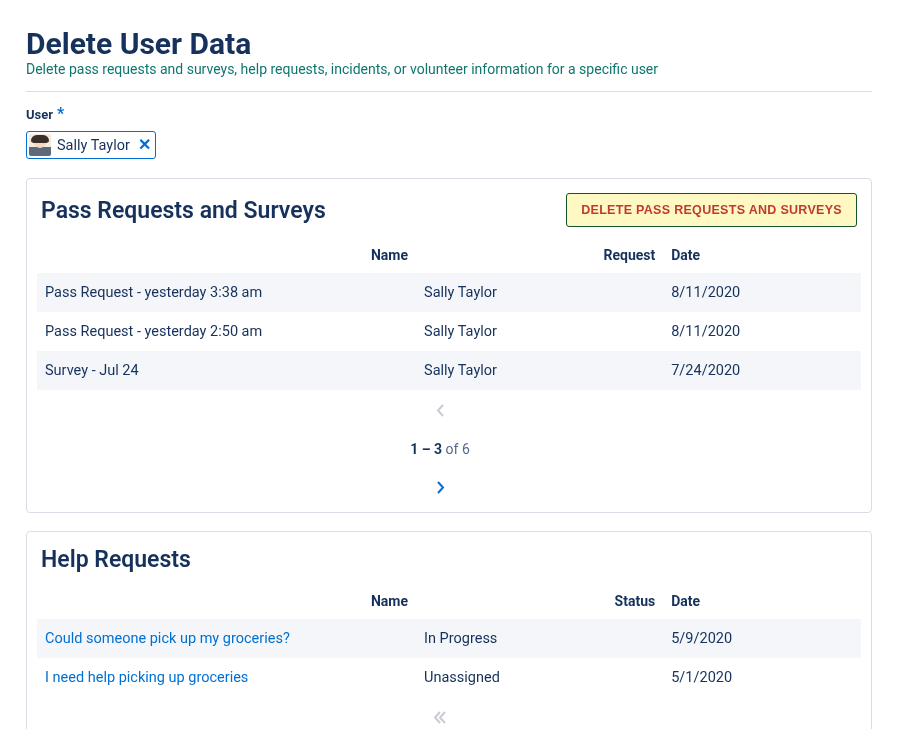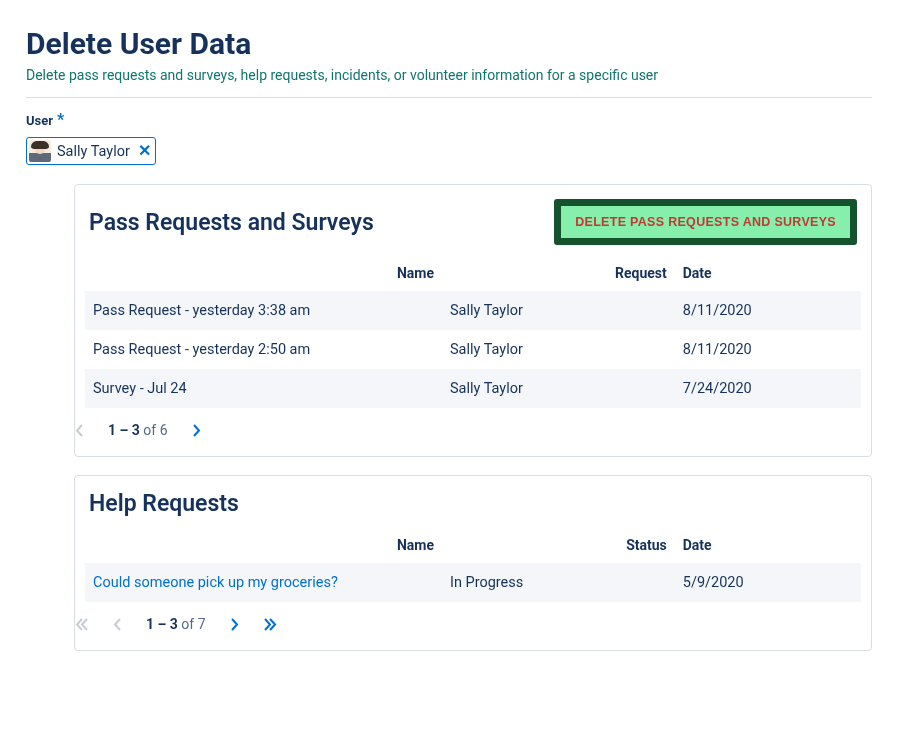--- a/index.html
+++ b/index.html
@@ -7,21 +7,20 @@
       font-family: -apple-system, BlinkMacSystemFont, "Segoe UI", Roboto, "Helvetica Neue", Arial, sans-serif;
       color: #16325c;
       background: #fff;
       padding: 26px;
       width: 898px;
     }
     .page-title {
       font-size: 30px;
       font-weight: 700;
       color: #16325c;
-      margin-bottom: 6px;
     }
     .page-subtitle {
       font-size: 14px;
       color: #0f766e;
       margin-bottom: 14px;
     }
     .divider {
       border: none;
       border-top: 1px solid #d8dde6;
       margin-bottom: 12px;
@@ -79,37 +78,36 @@
       font-weight: 900;
       font-size: 16px;
       line-height: 1;
       cursor: pointer;
     }
     .panel {
       border: 1px solid #d8dde6;
       border-radius: 4px;
       margin-top: 18px;
       padding-bottom: 18px;
-      margin-left: 48px;
     }
     .panel-header {
       display: flex;
       justify-content: space-between;
       align-items: center;
       padding: 14px 14px 10px 14px;
     }
     .panel-title {
       font-size: 23px;
       font-weight: 600;
       color: #16325c;
     }
     .delete-btn {
-      border: 7px solid #14532d;
+      border: 1px solid #14532d;
       color: #c23934;
-      background: #86efac;
+      background: #fef9c3;
       font-size: 12.5px;
       font-weight: 700;
       letter-spacing: 0.3px;
       padding: 9px 14px;
       border-radius: 3px;
       cursor: pointer;
     }
     .table {
       width: calc(100% - 20px);
       margin: 0 10px;
@@ -134,26 +132,27 @@
       padding: 11px 8px;
       color: #16325c;
     }
     .link {
       color: #0070d2;
       cursor: pointer;
       text-align: right;
     }
     .pager {
       display: flex;
-      justify-content: flex-start;
+      justify-content: center;
       align-items: center;
       gap: 24px;
       padding: 14px 18px 0 0;
       font-size: 14px;
       color: #54698d;
+      flex-direction: column;
     }
     .pager .bold { font-weight: 700; color: #16325c; }
     .pager-btn {
       color: #0070d2;
       cursor: pointer;
       font-weight: 700;
       font-size: 13px;
     }
     .pager-btn.disabled {
       color: #c7ccd4;
@@ -244,20 +243,25 @@
         <th class="col-mid">Status</th>
         <th class="col-date date-col">Date</th>
       </tr>
     </thead>
     <tbody>
       <tr>
         <td><span class="link">Could someone pick up my groceries?</span></td>
         <td>In Progress</td>
         <td class="date-col">5/9/2020</td>
       </tr>
+      <tr>
+        <td><span class="link">I need help picking up groceries</span></td>
+        <td>Unassigned</td>
+        <td class="date-col">5/1/2020</td>
+      </tr>
     </tbody>
   </table>
   <div class="pager">
     <span class="dchev pager-btn disabled">
       <svg width="14" height="13" viewBox="0 0 14 13">
           <path d="M7 1 L2 6.5 L7 12 M12 1 L7 6.5 L12 12" fill="none" stroke="#c7ccd4" stroke-width="2"></path>
         </svg>
     </span>
     <span class="chev pager-btn disabled">
       <svg width="9" height="13" viewBox="0 0 9 13">

